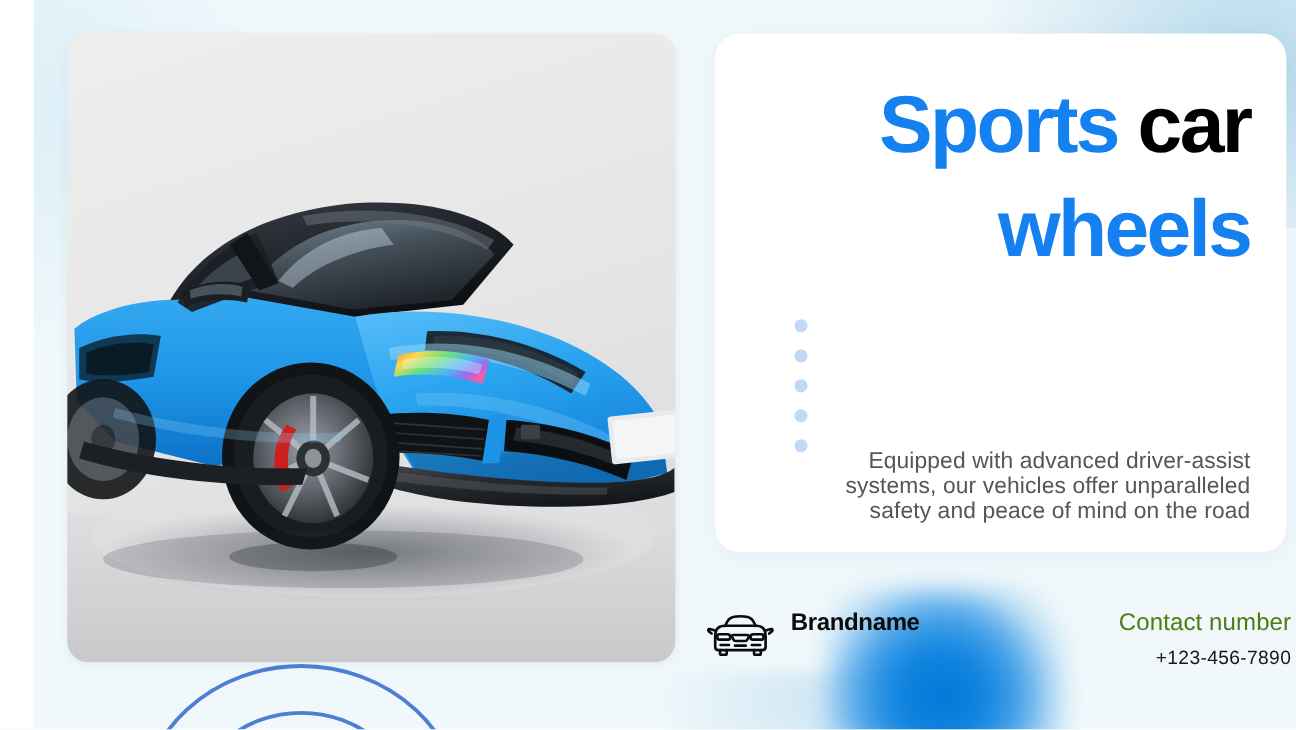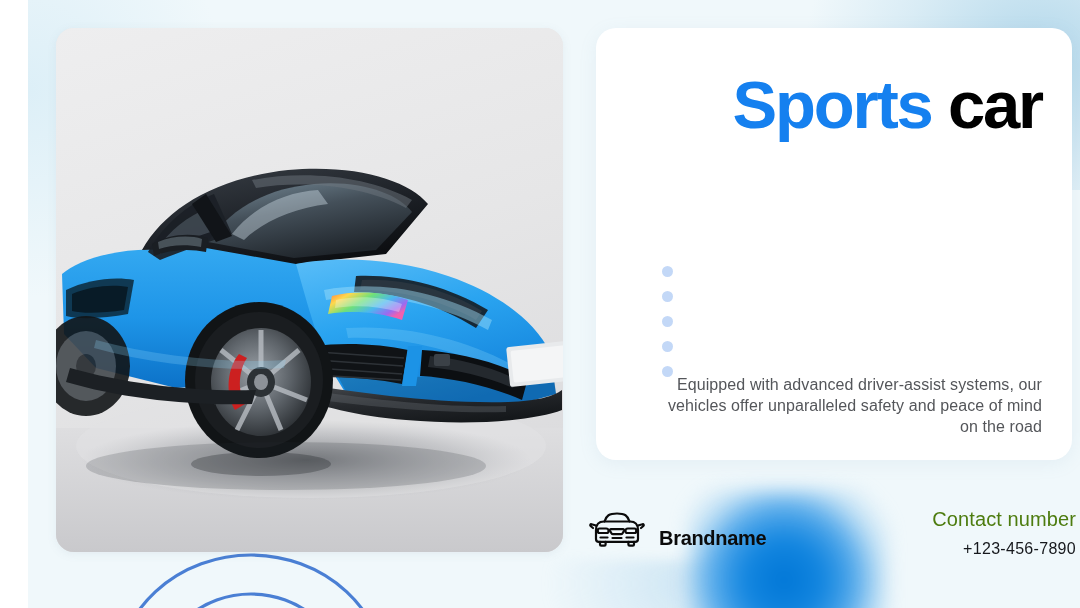--- a/index.html
+++ b/index.html
@@ -89,30 +89,30 @@
     display:flex; flex-direction:column; gap:14px;
   }
   .dots .dot {
     width:11px; height:11px; border-radius:50%;
     background:#c3d8f7;
   }
 
   .body-copy {
     position:absolute; left:60px; right:30px; top:346px;
     text-align:right;
-    font-size:16px;
+    font-size:19px;
     line-height:21px;
     color:#54565a;
     letter-spacing:.1px;
   }
 
   
   .brand {
     position:absolute; left:560px; top:508px;
-    display:flex; align-items:flex-end; gap:13px;
+    display:flex; align-items:flex-start; gap:13px;
     z-index:4;
   }
   .brand .car-icon { width:58px; height:42px; display:block; }
   .brand .brand-name {
     font-size:20px; font-weight:800; color:#0b0b0b;
     letter-spacing:-.3px;
   }
   .contact {
     position:absolute; right:32px; top:505px;
     text-align:right; z-index:4;
@@ -303,20 +303,23 @@
     </svg>
   </div>
 
   <div class="bg-blob-blue"></div>
 
   <div class="content-card">
     <div class="headline">
       <span class="ln">
         <span class="hl-blue">Sports</span><span> car</span>
       </span>
+      <span class="ln">
+        <span class="hl-blue">wheels</span>
+      </span>
     </div>
 
     <p class="body-copy">Equipped with advanced driver-assist systems, our vehicles offer unparalleled safety and peace of mind on the road</p>
   </div>
 
   <div class="dots">
     <span class="dot"></span>
     <span class="dot"></span>
     <span class="dot"></span>
     <span class="dot"></span>

